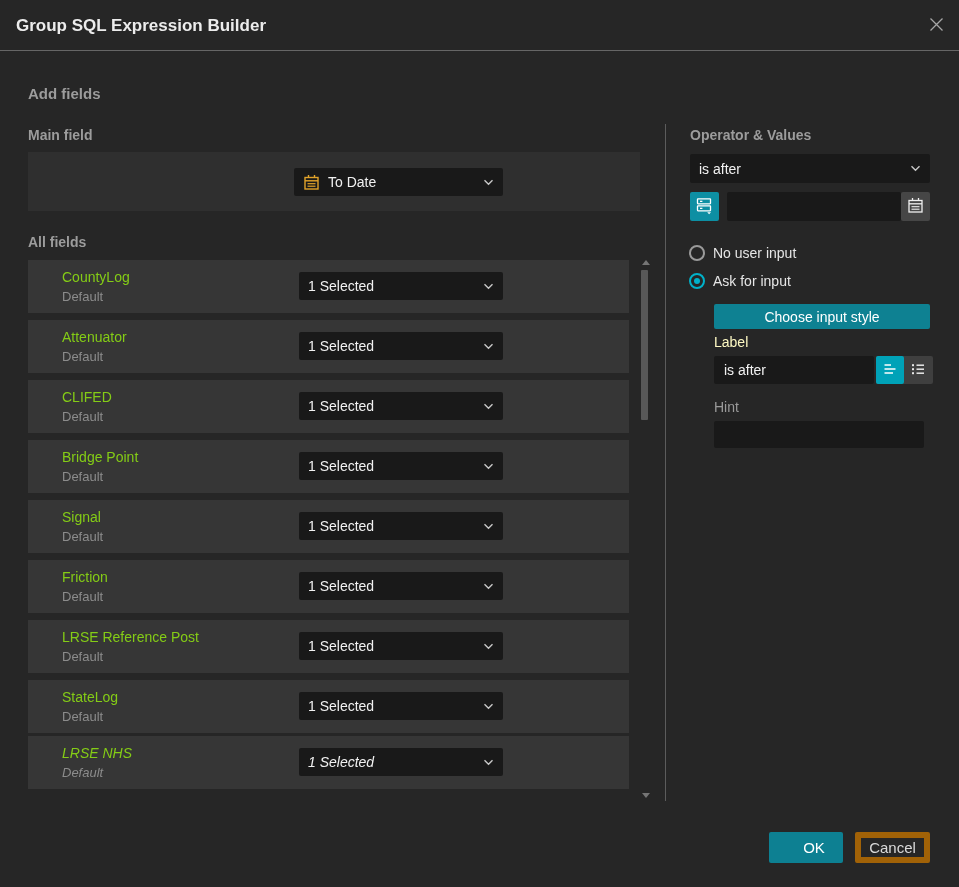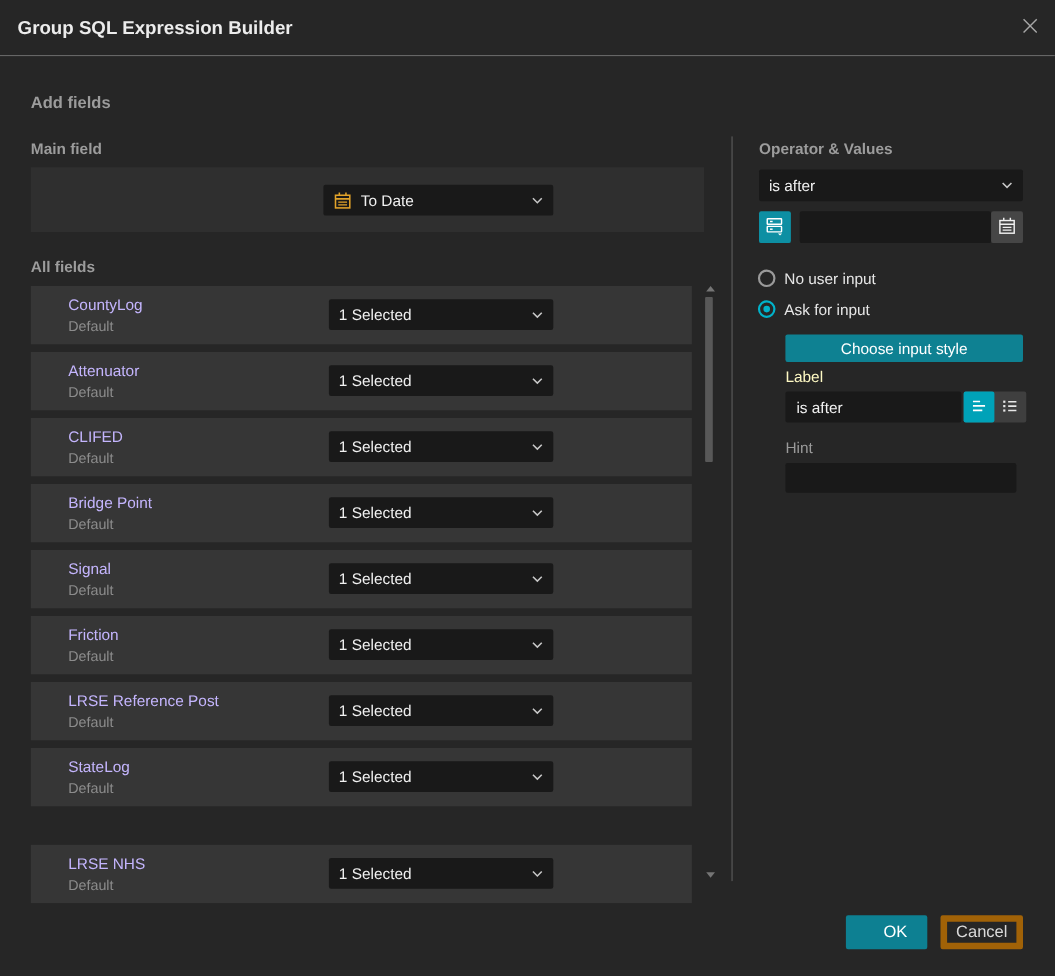--- a/index.html
+++ b/index.html
@@ -38,21 +38,21 @@
   
   .main-panel {
     position:absolute; left:28px; top:152px; width:612px; height:59px;
     background:#2f2f2f;
   }
   
   .field-row {
     position:absolute; left:28px; width:601px; height:53px;
     background:#363636;
   }
-  .field-row .f-name { position:absolute; left:34px; top:9px;  font-size:14px; color:#c4b5fd; }
+  .field-row .f-name { position:absolute; left:34px; top:9px;  font-size:14px; color:#84cc16; }
   .field-row .f-sub  { position:absolute; left:34px; top:29px; font-size:13px; color:#8c8c8c; }
   
   .scrollbar { position:absolute; left:640px; top:258px; width:10px; height:542px; }
   .scroll-up, .scroll-down {
     position:absolute; left:2px; width:0; height:0;
     border-left:4px solid transparent; border-right:4px solid transparent;
   }
   .scroll-up   { top:2px;    border-bottom:5px solid #757575; }
   .scroll-down { bottom:2px; border-top:5px solid #757575; }
   .scroll-thumb {
@@ -239,21 +239,21 @@
   <div class="f-sub">Default</div>
   <div class="dropdown" style="left:271px; top:12px; width:204px; height:28px;">
     <span>1 Selected</span>
     <span class="chev">
         <svg width="11" height="7" viewBox="0 0 11 7">
           <path d="M1.5 1.3 L5.5 5.3 L9.5 1.3" fill="none" stroke="#c8c8c8" stroke-width="1.4"></path>
         </svg>
       </span>
   </div>
 </div>
-<div class="field-row" style="top:768px;">
+<div class="field-row" style="top:736px;font-style:italic;">
   <div class="f-name">LRSE NHS</div>
   <div class="f-sub">Default</div>
   <div class="dropdown" style="left:271px; top:12px; width:204px; height:28px;">
     <span>1 Selected</span>
     <span class="chev">
         <svg width="11" height="7" viewBox="0 0 11 7">
           <path d="M1.5 1.3 L5.5 5.3 L9.5 1.3" fill="none" stroke="#c8c8c8" stroke-width="1.4"></path>
         </svg>
       </span>
   </div>

